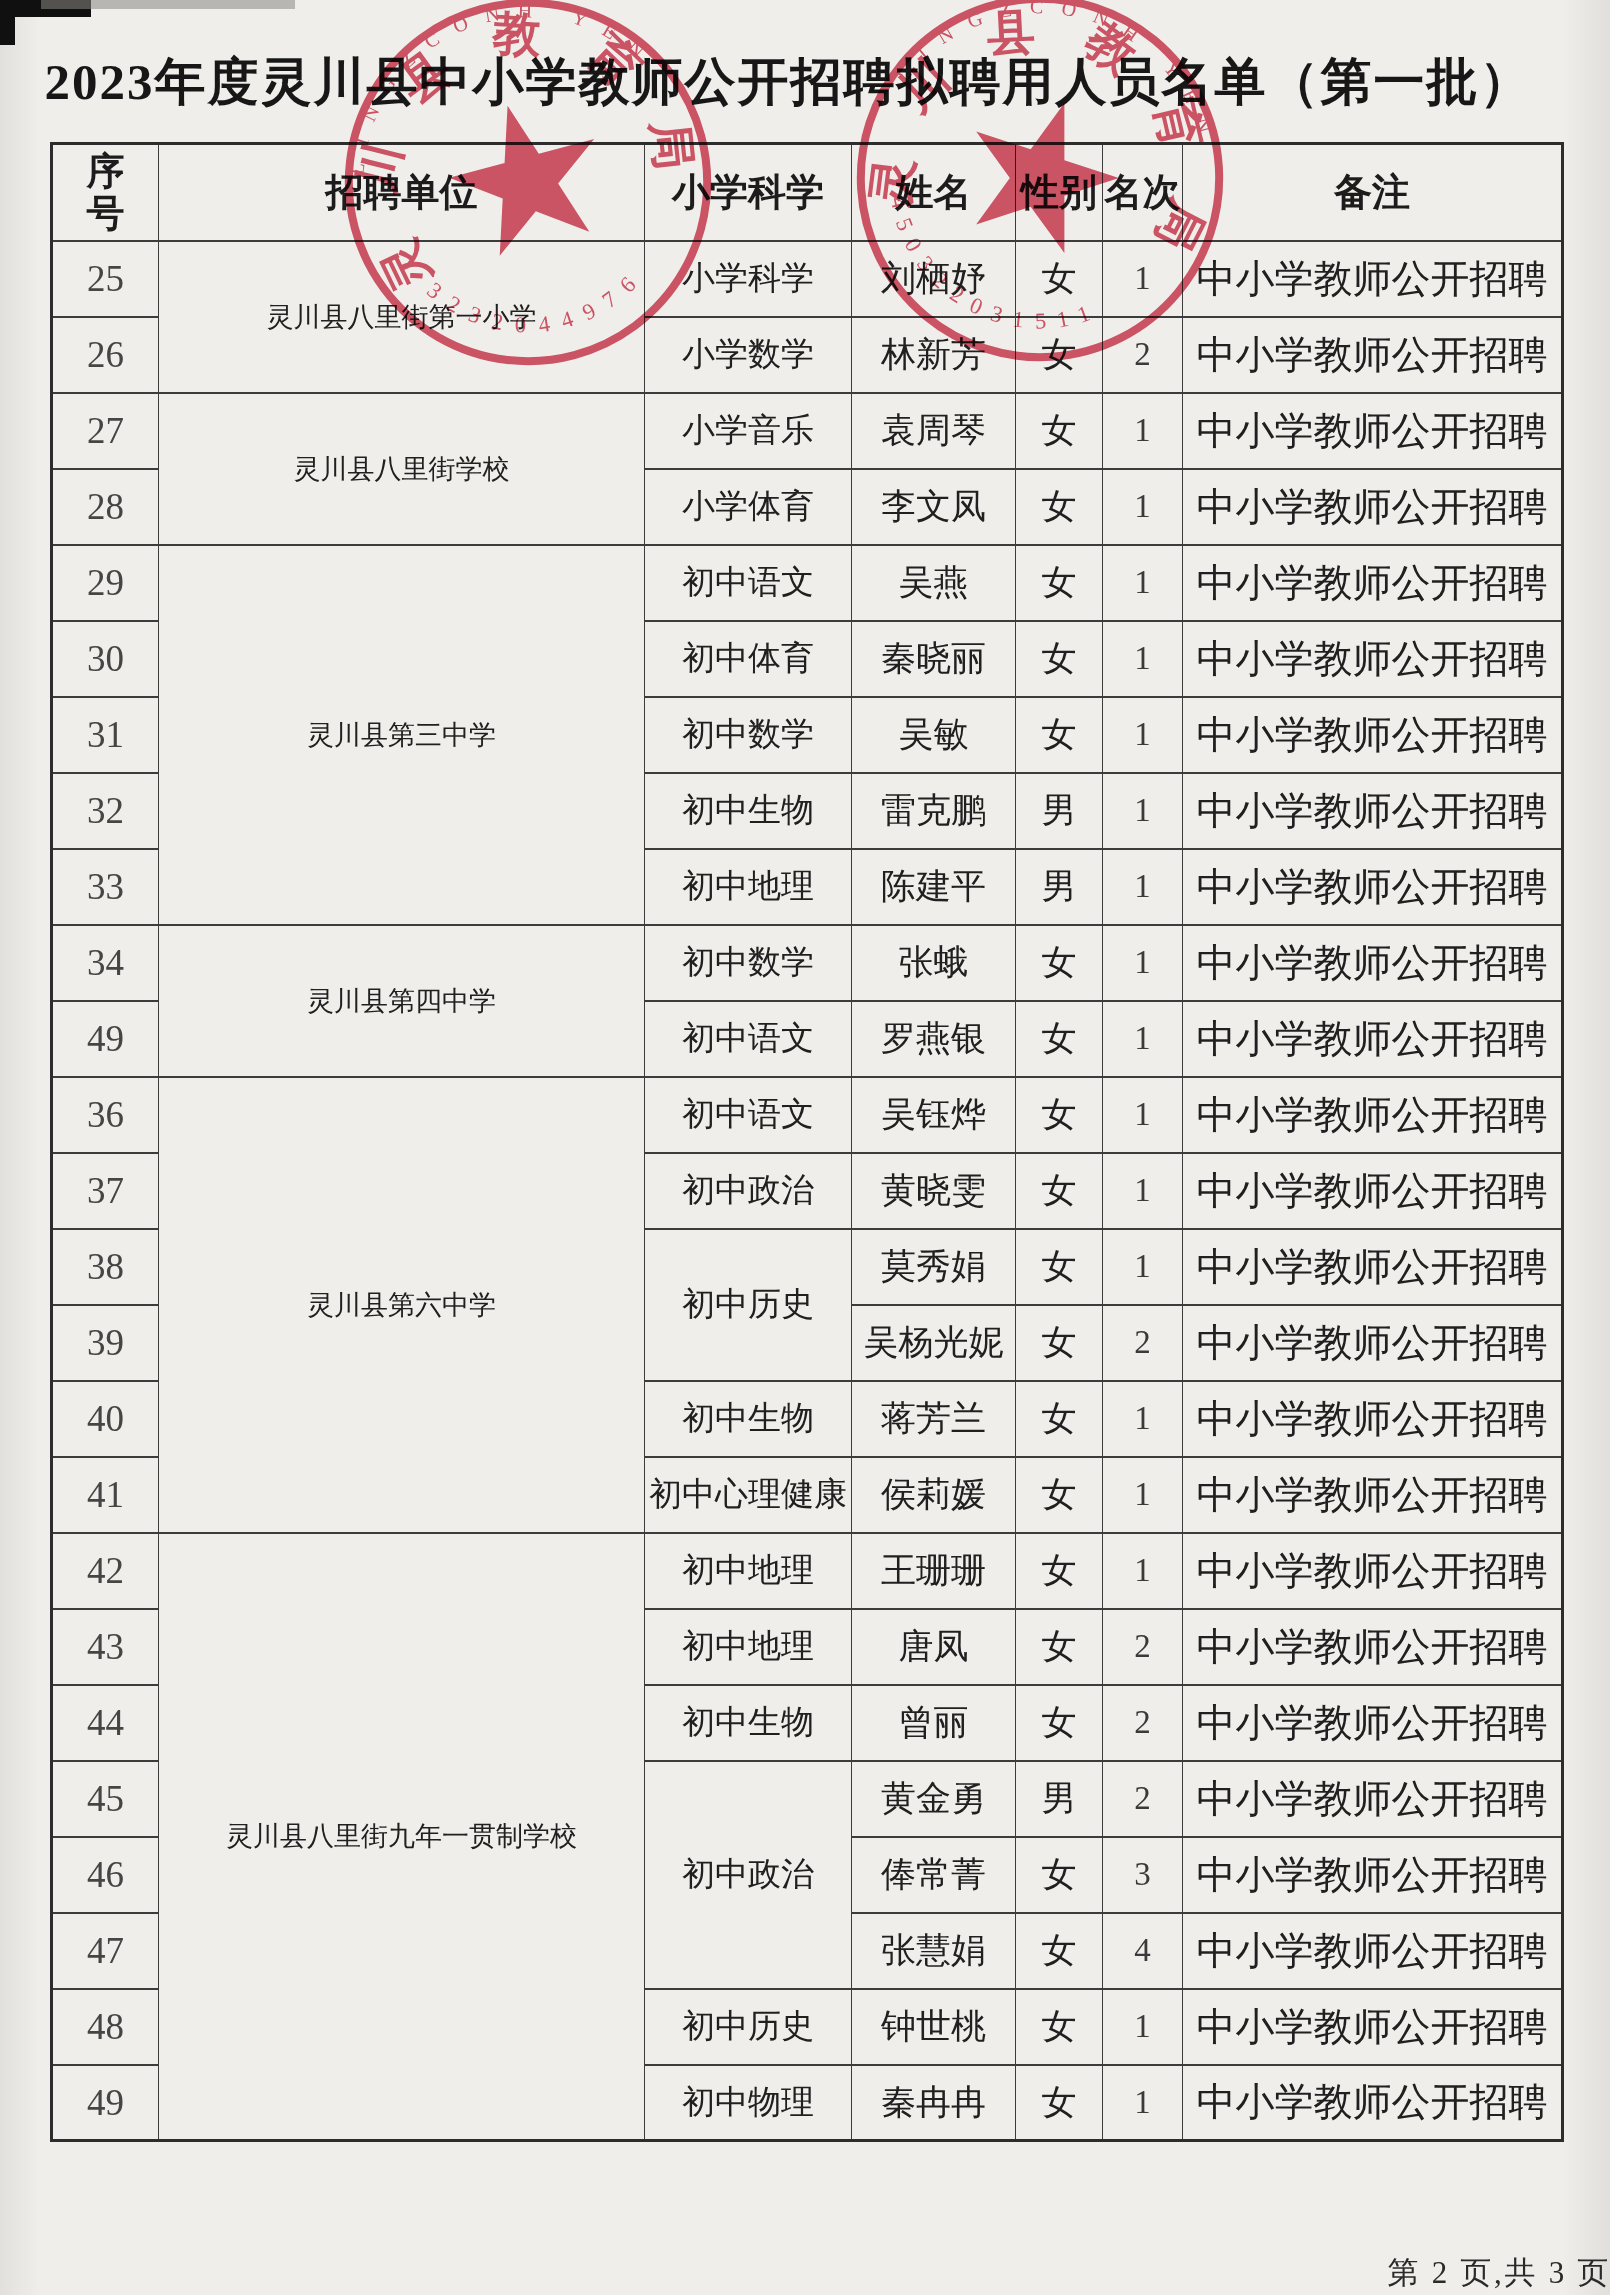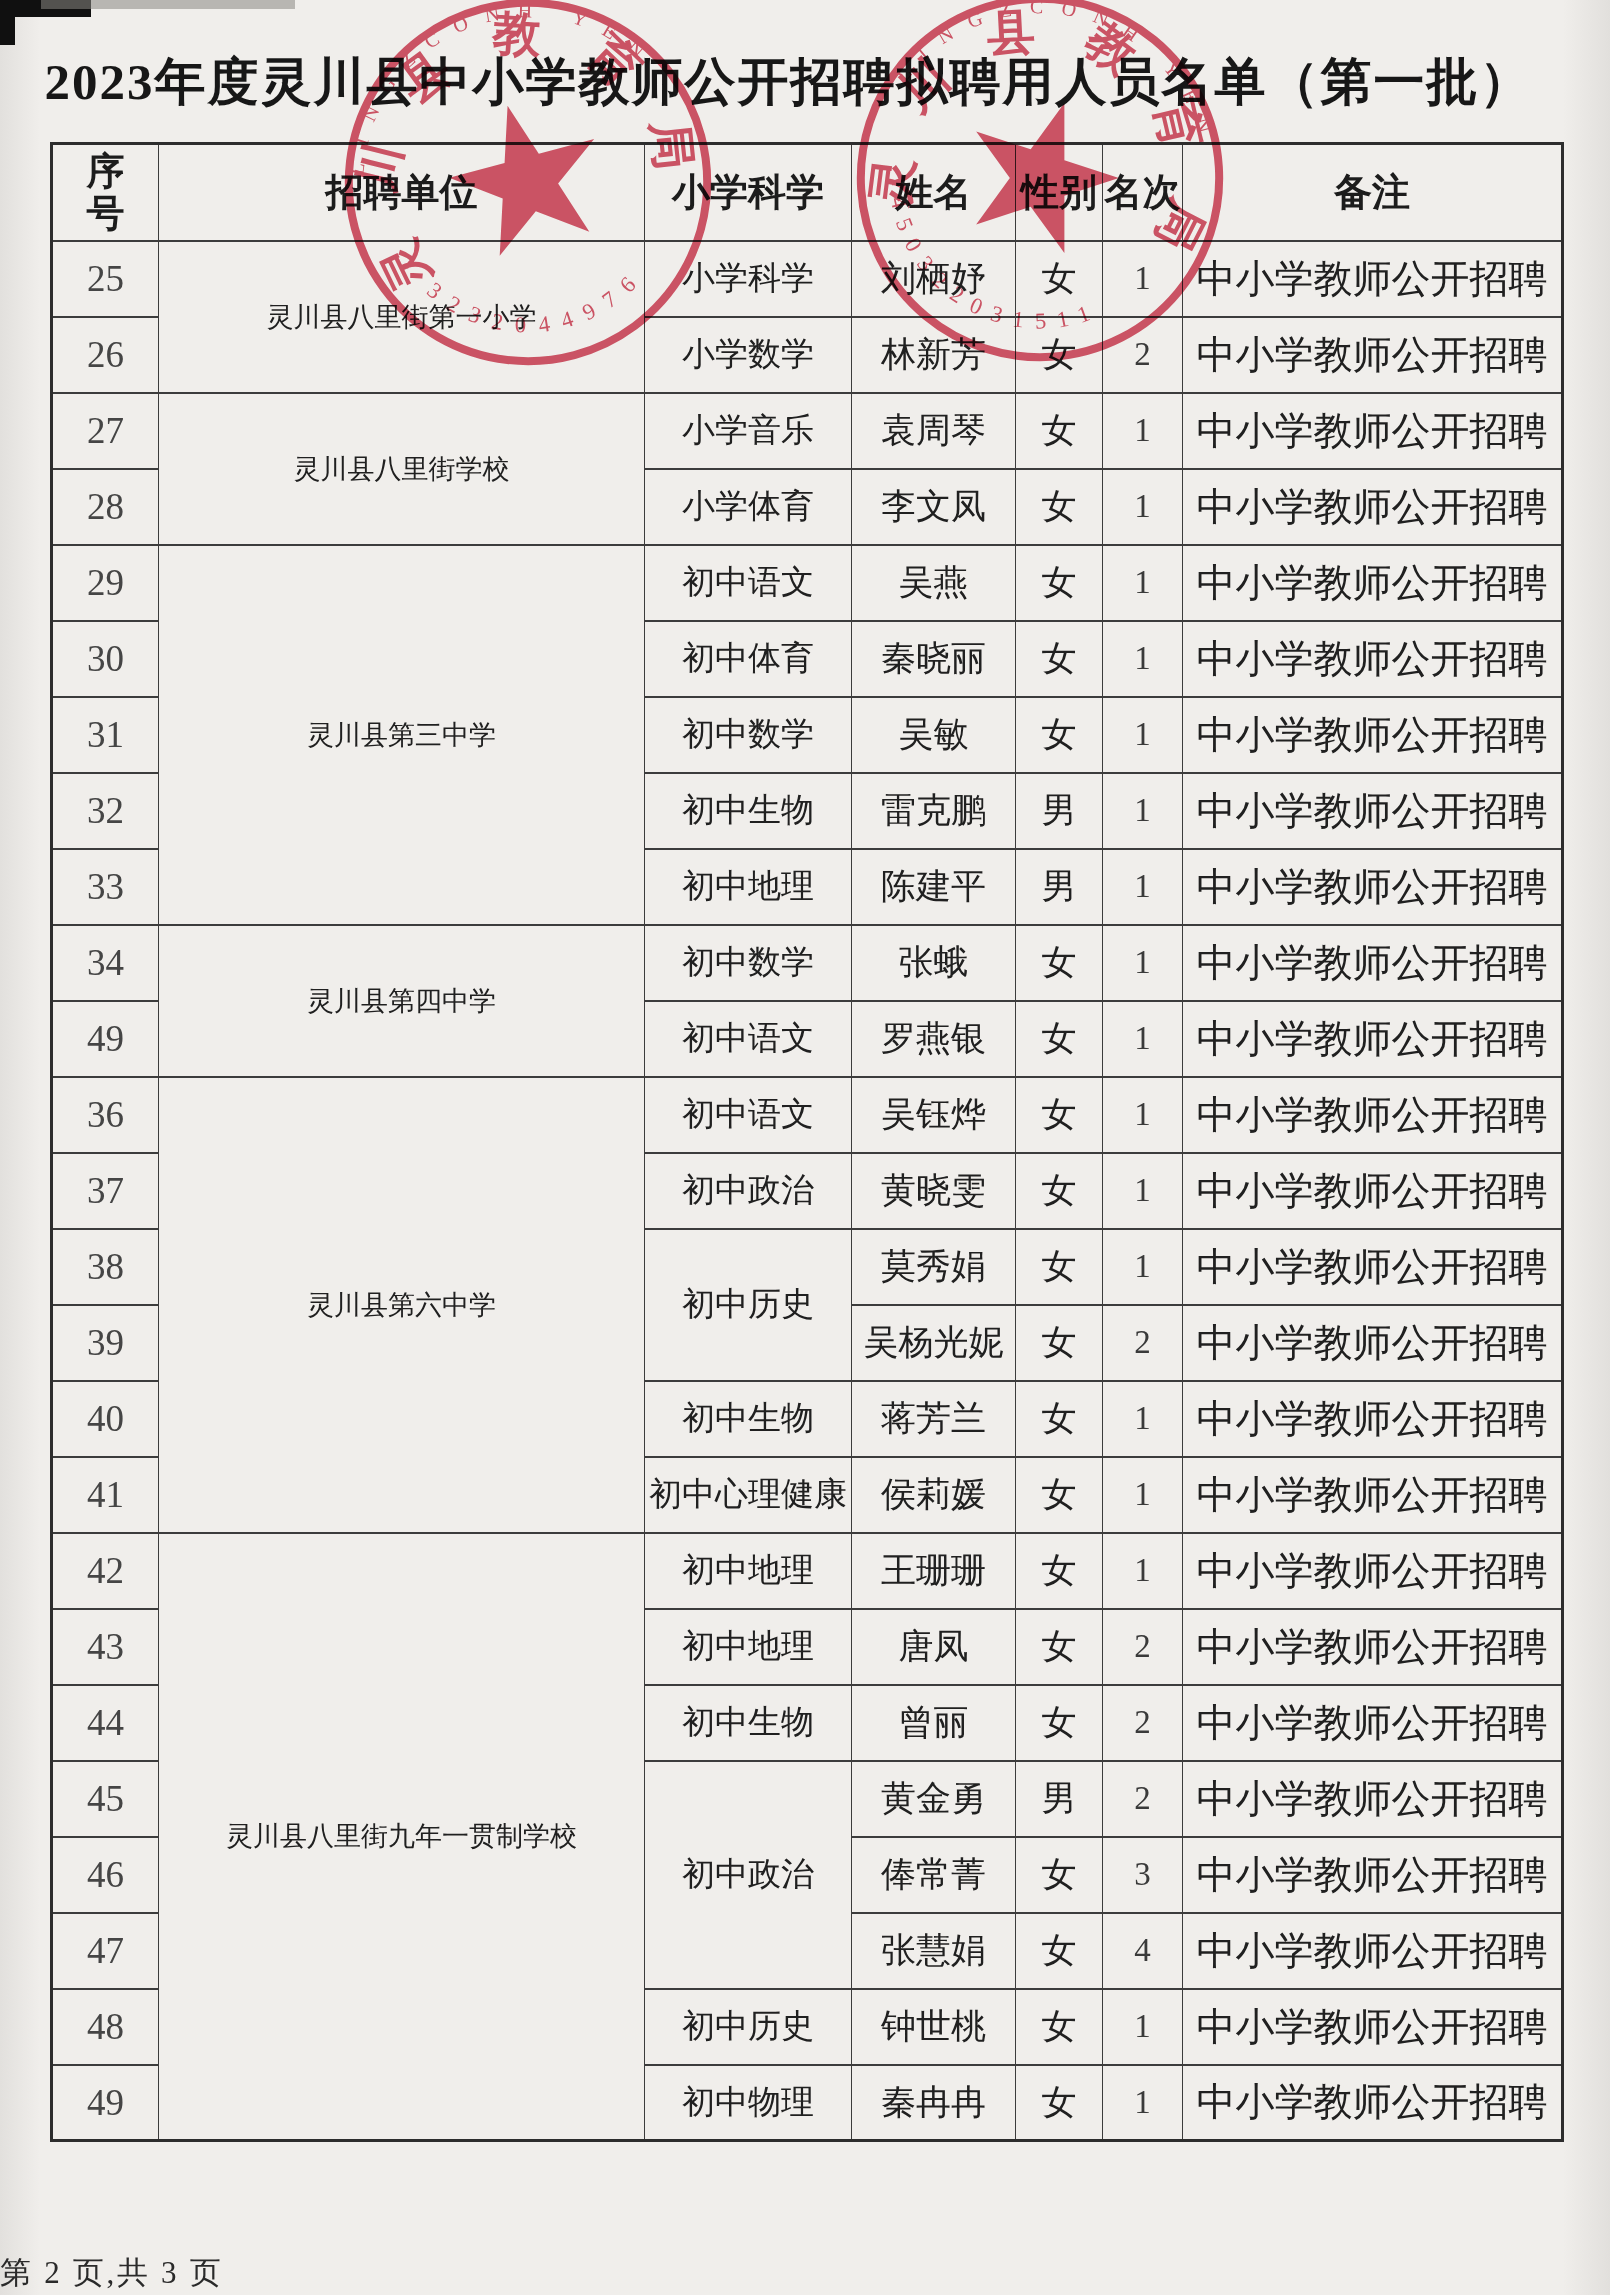--- a/index.html
+++ b/index.html
@@ -38,21 +38,21 @@
   tbody tr{height:76px;}
   td.c-no{font-size:37px;color:#454545;}
   td.c-unit{font-size:27px;white-space:nowrap;}
   td.c-pos{font-size:33px;white-space:nowrap;}
   td.c-name{font-size:35px;white-space:nowrap;font-family:Liberation Mono, monospace;}
   td.c-sex{font-size:35px;}
   td.c-rank{font-size:33px;color:#3a3a3a;}
   td.c-note{font-size:39px;white-space:nowrap;}
   .page-footer{
     position:absolute;left:0;top:2252px;width:1611px;
-    text-align:left;font-size:31px;color:#2a2a2a;letter-spacing:2.7px;
+    text-align:right;font-size:31px;color:#2a2a2a;letter-spacing:2.7px;
   }
   .seal{
     position:absolute;width:468px;height:468px;
     mix-blend-mode:multiply;opacity:.88;pointer-events:none;
   }
   .seal-left{left:294px;top:-52px;transform:rotate(-15deg);}
   .seal-right{left:806px;top:-56px;transform:rotate(18deg);}
   .artifact{position:absolute;background:#101010;}
   .artifact.a1{left:0;top:0;width:91px;height:17.4px;}
   .artifact.a2{left:0;top:17.4px;width:14.7px;height:28px;}

